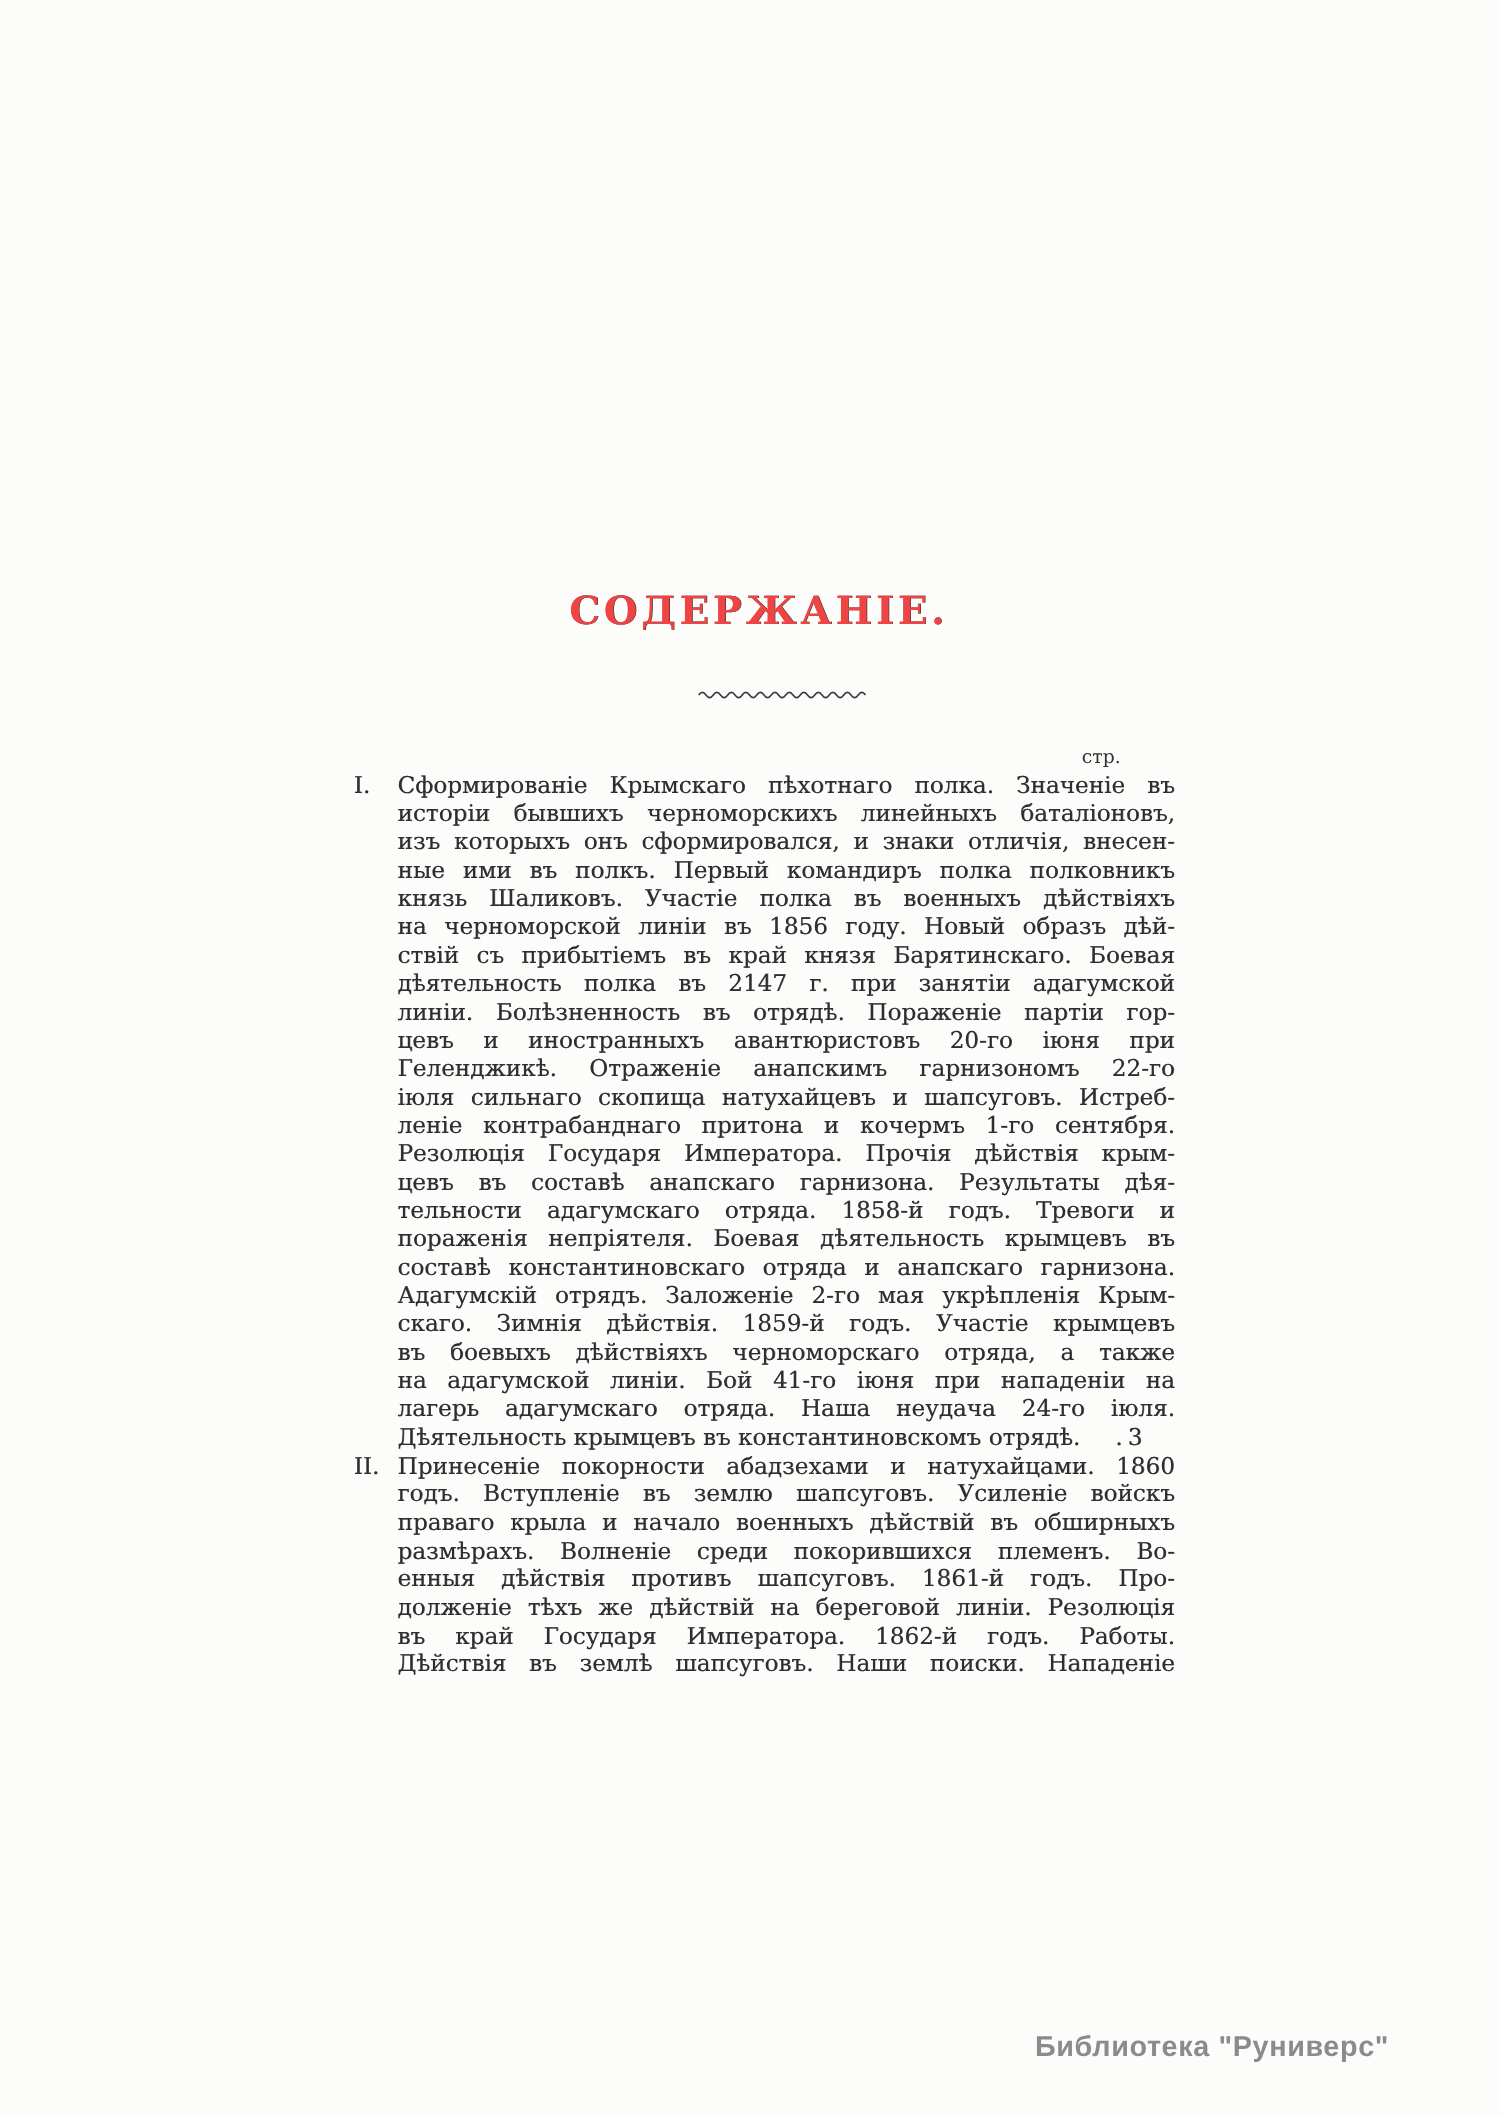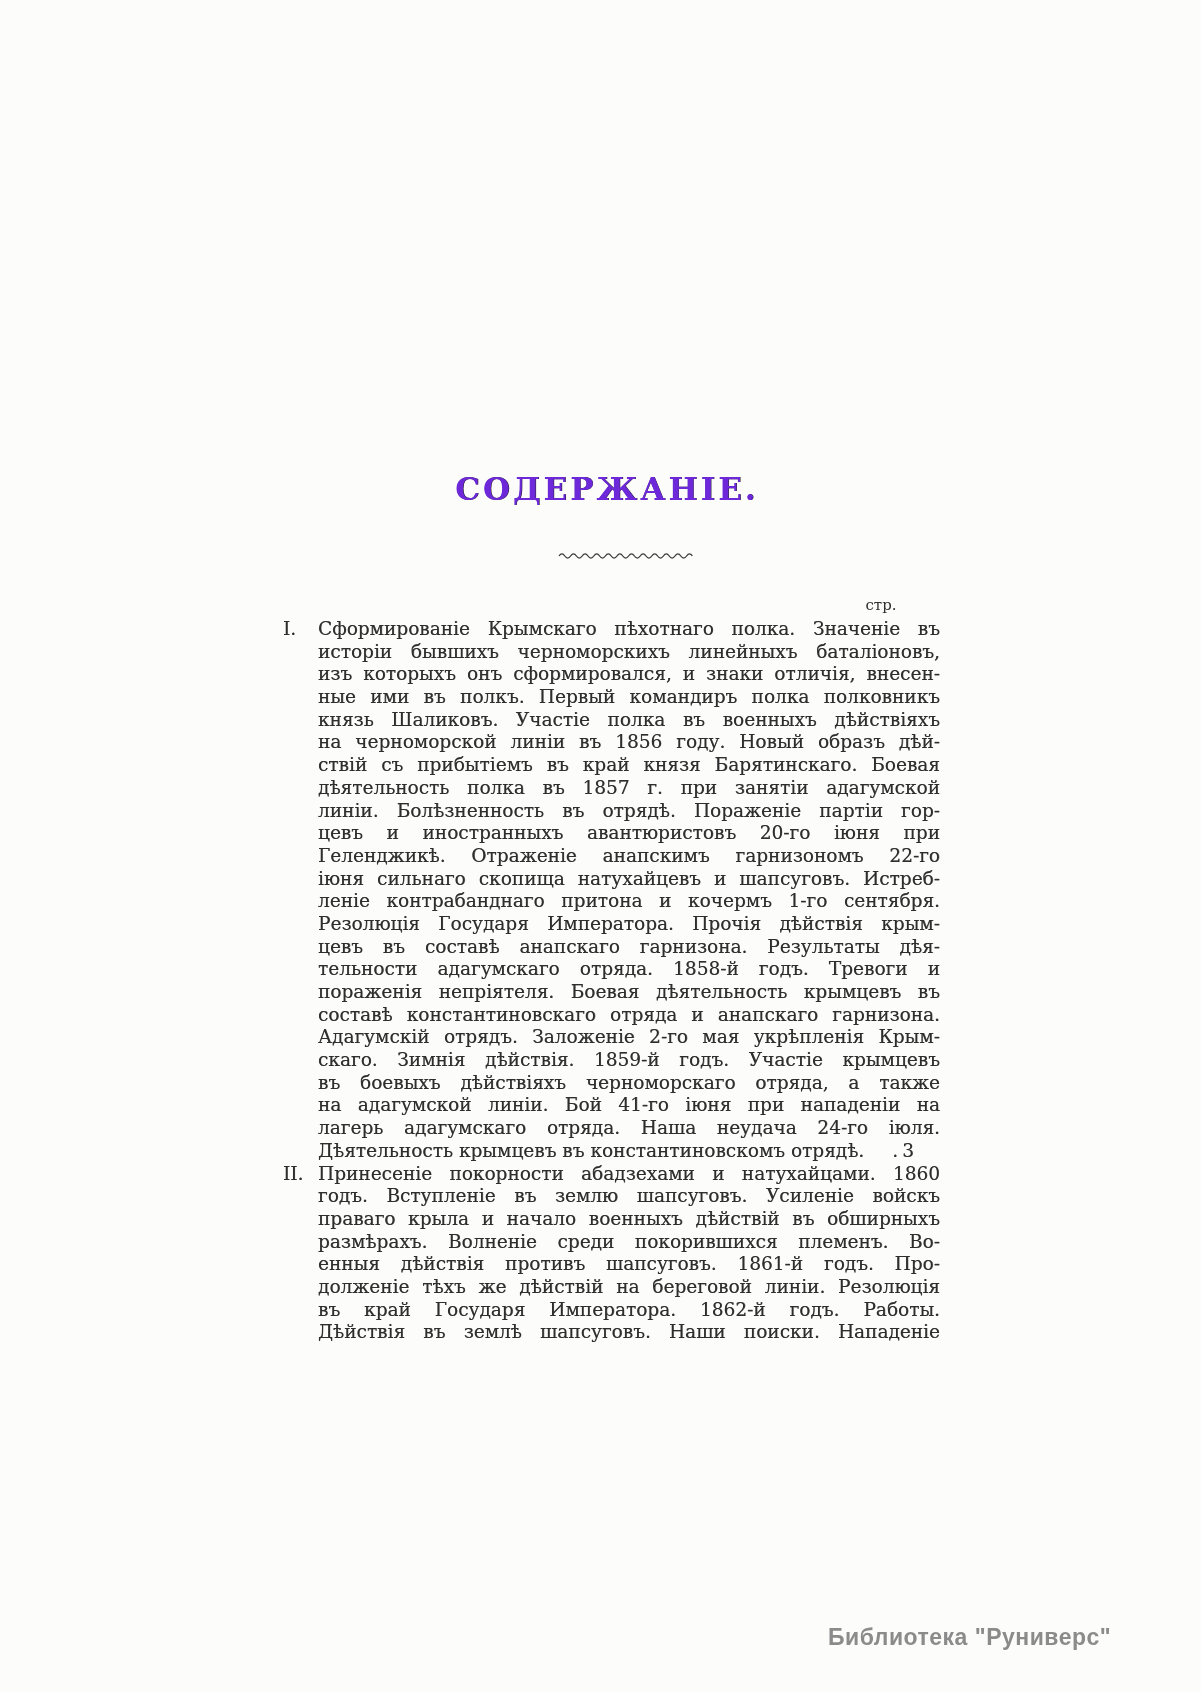--- a/index.html
+++ b/index.html
@@ -13,21 +13,21 @@
   .page { position: absolute; inset: 0; }
 
   .title {
     position: absolute;
     top: 471px; left: 607px;
     transform: translateX(-50%);
     margin: 0;
     font-size: 31px;
     font-weight: bold;
     letter-spacing: 3px;
-    color: #6d28d9;
+    color: #ef4444;
     white-space: nowrap;
     text-shadow: 0.4px 0 0 #222;
   }
 
   .divider {
     position: absolute;
     top: 550px; left: 557px;
   }
 
   .col-header {
@@ -101,25 +101,25 @@
       <div class="entry">
         <div class="numeral">I.</div>
         <div class="lines">
           <div class="line">Сформированіе Крымскаго  пѣхотнаго полка. Значеніе въ</div>
           <div class="line">исторіи бывшихъ черноморскихъ линейныхъ баталіоновъ,</div>
           <div class="line">изъ которыхъ онъ сформировался, и знаки отличія, внесен-</div>
           <div class="line">ные ими въ полкъ.  Первый командиръ полка полковникъ</div>
           <div class="line">князь Шаликовъ. Участіе полка въ военныхъ дѣйствіяхъ</div>
           <div class="line">на черноморской линіи въ 1856 году. Новый образъ дѣй-</div>
           <div class="line">ствій съ прибытіемъ въ край князя Барятинскаго. Боевая</div>
-          <div class="line">дѣятельность полка въ 1857 г. при занятіи адагумской</div>
+          <div class="line">дѣятельность полка въ 2147 г. при занятіи адагумской</div>
           <div class="line">линіи. Болѣзненность въ отрядѣ.  Пораженіе партіи гор-</div>
           <div class="line">цевъ и иностранныхъ авантюристовъ 20-го іюня при</div>
           <div class="line">Геленджикѣ.  Отраженіе анапскимъ гарнизономъ 22-го</div>
-          <div class="line">іюня сильнаго скопища натухайцевъ и шапсуговъ. Истреб-</div>
+          <div class="line">іюля сильнаго скопища натухайцевъ и шапсуговъ. Истреб-</div>
           <div class="line">леніе контрабанднаго притона и кочермъ 1-го сентября.</div>
           <div class="line">Резолюція Государя Императора.  Прочія дѣйствія крым-</div>
           <div class="line">цевъ въ составѣ  анапскаго гарнизона. Результаты дѣя-</div>
           <div class="line">тельности адагумскаго отряда.  1858-й годъ.  Тревоги и</div>
           <div class="line">пораженія непріятеля. Боевая дѣятельность крымцевъ въ</div>
           <div class="line">составѣ константиновскаго отряда и анапскаго гарнизона.</div>
           <div class="line">Адагумскій отрядъ. Заложеніе 2-го мая укрѣпленія Крым-</div>
           <div class="line">скаго.  Зимнія дѣйствія.  1859-й годъ.  Участіе крымцевъ</div>
           <div class="line">въ боевыхъ  дѣйствіяхъ черноморскаго  отряда, а также</div>
           <div class="line">на адагумской линіи.  Бой 41-го іюня при нападеніи на</div>

